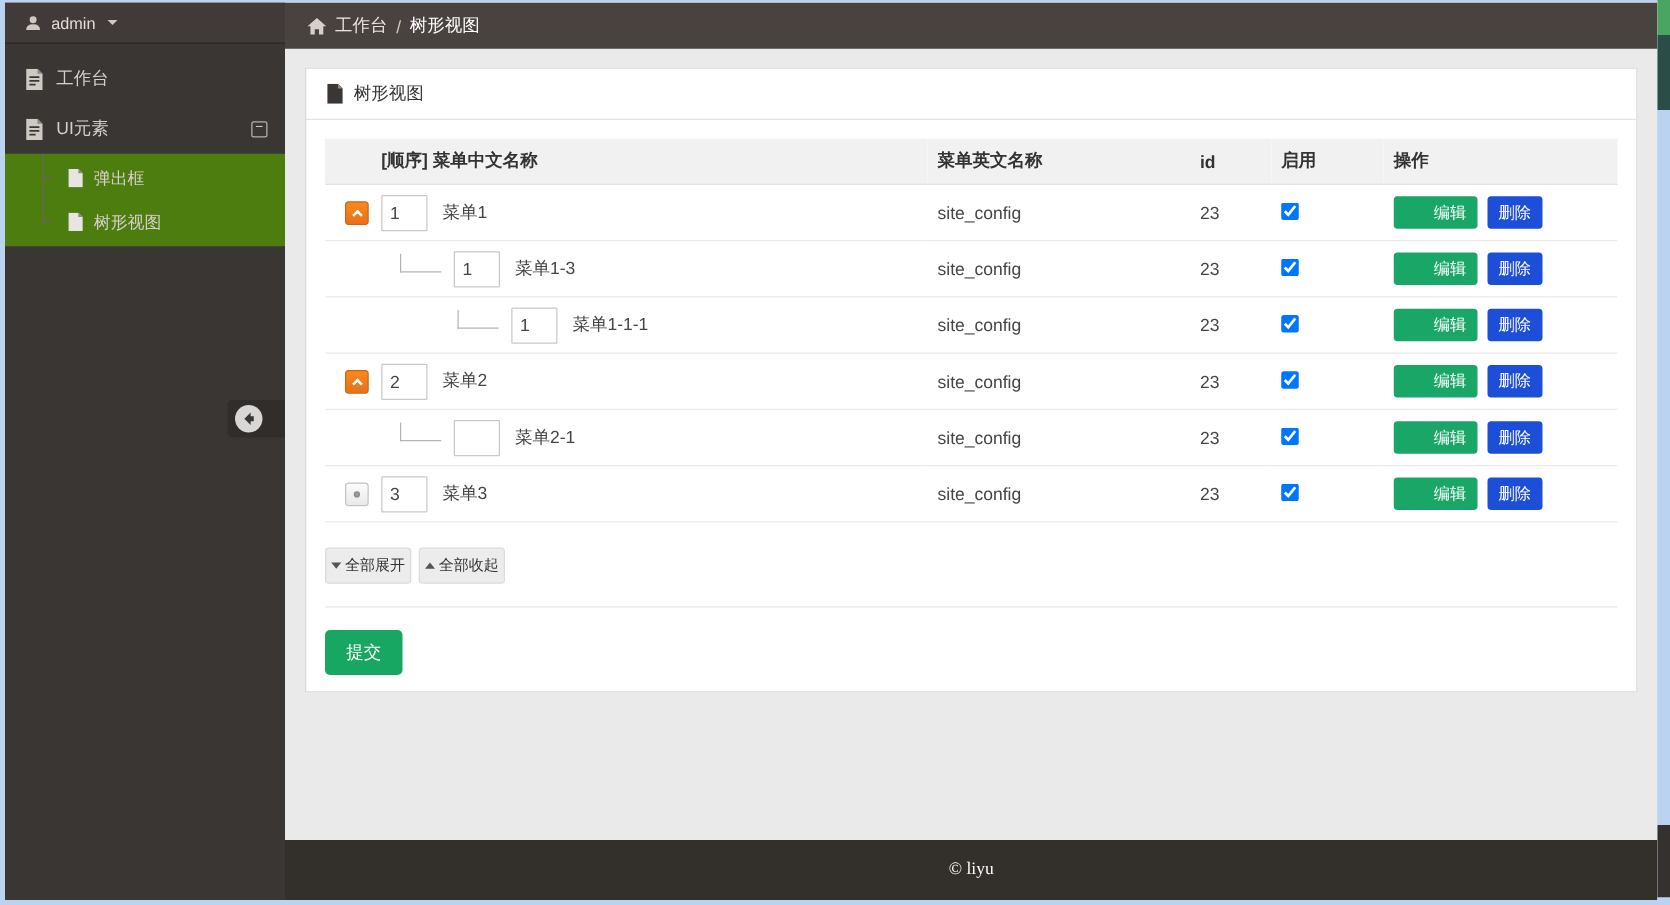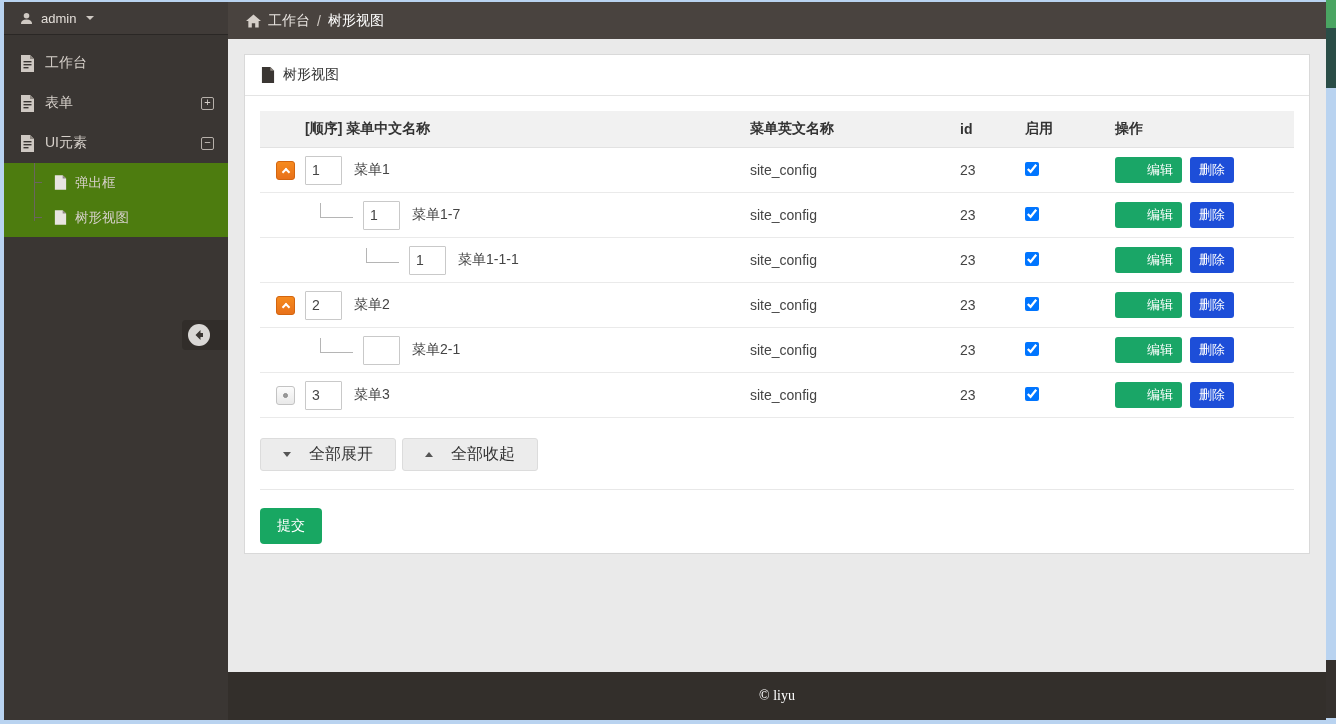--- a/index.html
+++ b/index.html
@@ -144,21 +144,21 @@
   .btn-edit, .btn-delete {
     border:none; border-radius:3px; color:#fff; font-size:13px; padding:4px 9px;
     cursor:pointer; font-family:inherit;
   }
   .btn-edit { background:#1aa667;padding-left:32px; }
   .btn-delete { background:#1d4ed8; margin-left:4px; }
   
   .tree-controls { margin-top:20px; display:flex; gap:6px; }
   .btn-light {
     background:#ececec; border:1px solid #dcdcdc; border-radius:3px; color:#333;
-    font-size:16px; padding:5px 22px; cursor:pointer; display:inline-flex; align-items:center; gap:18px;
+    font-size:12px; padding:5px 4px; cursor:pointer; display:inline-flex; align-items:center; gap:3px;
     font-family:inherit;
   }
   .tri-down { width:0; height:0; border-left:4px solid transparent; border-right:4px solid transparent; border-top:5px solid #555; }
   .tri-up   { width:0; height:0; border-left:4px solid transparent; border-right:4px solid transparent; border-bottom:5px solid #555; }
   .divider { border:none; border-top:1px solid #e8e8e8; margin:18px 0; }
   .btn-submit {
     background:#18a762; border:none; border-radius:4px; color:#fff; font-size:14px;
     padding:9px 17px; cursor:pointer; font-family:inherit;
   }
   
@@ -204,33 +204,20 @@
                 <path d="M10 0 l4 4 h-4 z" fill="#8d8781"></path>
                 <rect x="3.5" y="6" width="8" height="1.4" fill="#3a3633"></rect>
                 <rect x="3.5" y="9" width="8" height="1.4" fill="#3a3633"></rect>
                 <rect x="3.5" y="12" width="5" height="1.4" fill="#3a3633"></rect>
               </svg>
           </span>
           <span>工作台</span>
         </div>
 
 
-        <div class="menu-item">
-          <span>
-            <svg width="15" height="17" viewBox="0 0 15 17">
-                <path d="M1 0 h9 l4 4 v13 h-13 z" fill="#cfc9c3"></path>
-                <path d="M10 0 l4 4 h-4 z" fill="#8d8781"></path>
-                <rect x="3.5" y="6" width="8" height="1.4" fill="#3a3633"></rect>
-                <rect x="3.5" y="9" width="8" height="1.4" fill="#3a3633"></rect>
-                <rect x="3.5" y="12" width="5" height="1.4" fill="#3a3633"></rect>
-              </svg>
-          </span>
-          <span>表单</span>
-          <span class="expander plus"></span>
-        </div>
 
         <div class="menu-item">
           <span>
             <svg width="15" height="17" viewBox="0 0 15 17">
                 <path d="M1 0 h9 l4 4 v13 h-13 z" fill="#cfc9c3"></path>
                 <path d="M10 0 l4 4 h-4 z" fill="#8d8781"></path>
                 <rect x="3.5" y="6" width="8" height="1.4" fill="#3a3633"></rect>
                 <rect x="3.5" y="9" width="8" height="1.4" fill="#3a3633"></rect>
                 <rect x="3.5" y="12" width="5" height="1.4" fill="#3a3633"></rect>
               </svg>
@@ -332,21 +319,21 @@
                     <button class="btn-edit">编辑</button>
                     <button class="btn-delete">删除</button>
                   </td>
                 </tr>
 
                 <tr>
                   <td>
                       <span class="cell-flex">
                     <span class="connector ml1"></span>
                     <input class="order-input" type="text" value="1" style="">
-                    <span class="row-name">菜单1-7</span>
+                    <span class="row-name">菜单1-3</span>
                   </span>
                     </td>
                   <td>site_config</td>
                   <td>23</td>
                   <td><input class="chk" type="checkbox" checked="" style=""></td>
                   <td>
                     <button class="btn-edit">编辑</button>
                     <button class="btn-delete">删除</button>
                   </td>
                 </tr>

